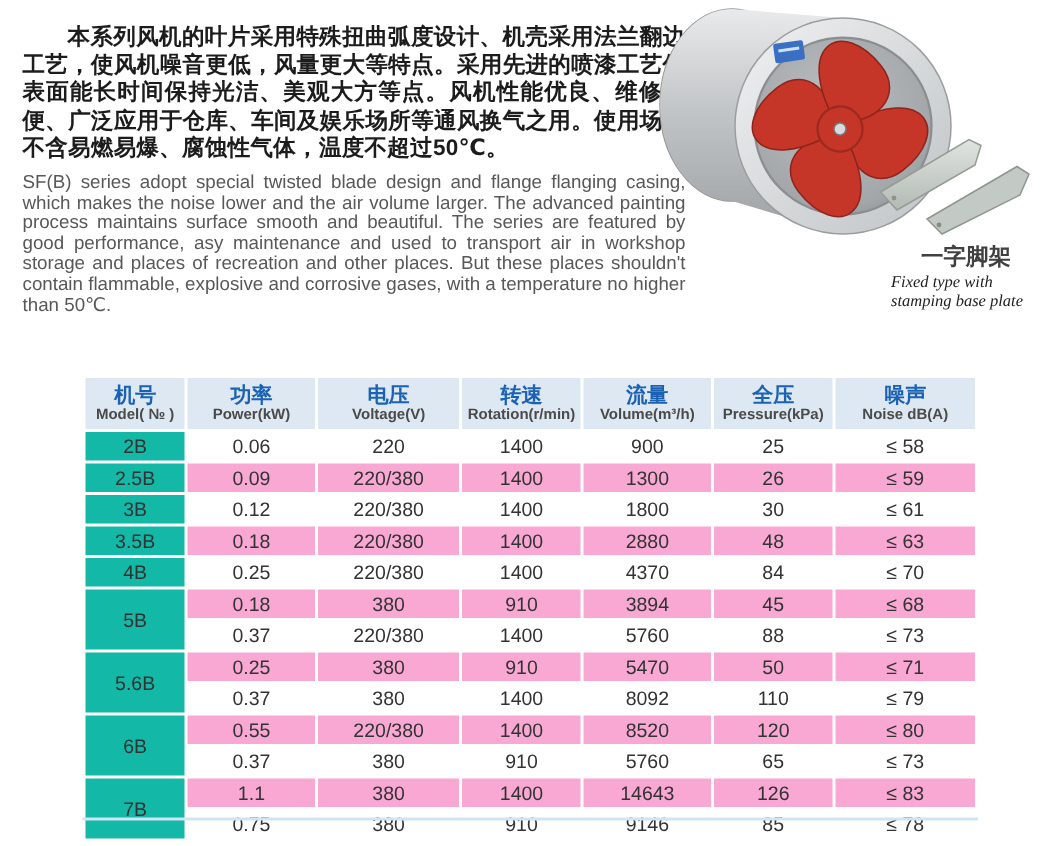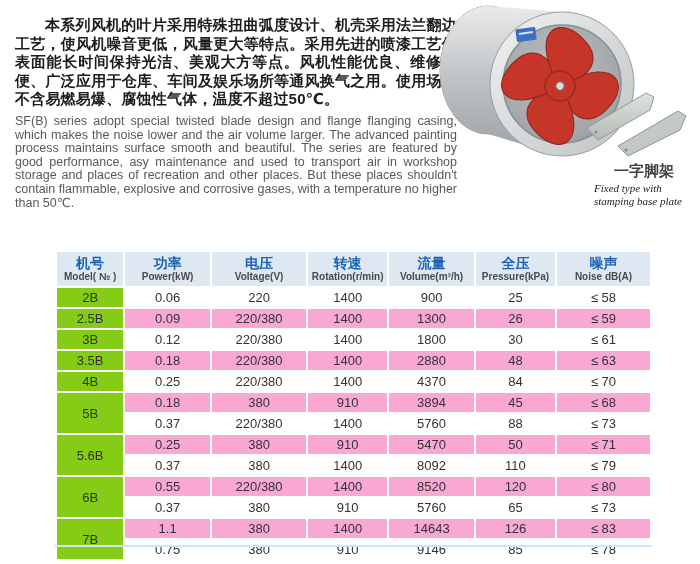--- a/index.html
+++ b/index.html
@@ -36,21 +36,21 @@
   }
   
   .spec-table{
     position:absolute;left:55px;top:230px;width:597px;
     border-collapse:separate;border-spacing:2px;table-layout:fixed;margin-top:20px;
   }
   .spec-table th,.spec-table td{padding:0;text-align:center;vertical-align:middle;}
   .hc{background:#dde8f2;height:34px;}
   .hc .zh{font-size:14px;font-weight:bold;color:#1b62b5;line-height:16px;}
   .hc .en{font-size:10px;font-weight:bold;color:#4a4a4a;line-height:12px;}
-  .model-cell{background:#84cc16;font-size:13px;color:#333;}
+  .model-cell{background:#14b8a6;font-size:13px;color:#333;}
   .dc{background:#ffffff;height:19px;font-size:13px;color:#333;}
   .dc.alt{background:#f9a8d4;}
   .bottom-line{position:absolute;left:55px;top:545px;width:597px;height:2px;background:#cfe5f6;}
 </style>
 </head>
 <body>
 
 <div class="page">
 
   <div class="text-col">

